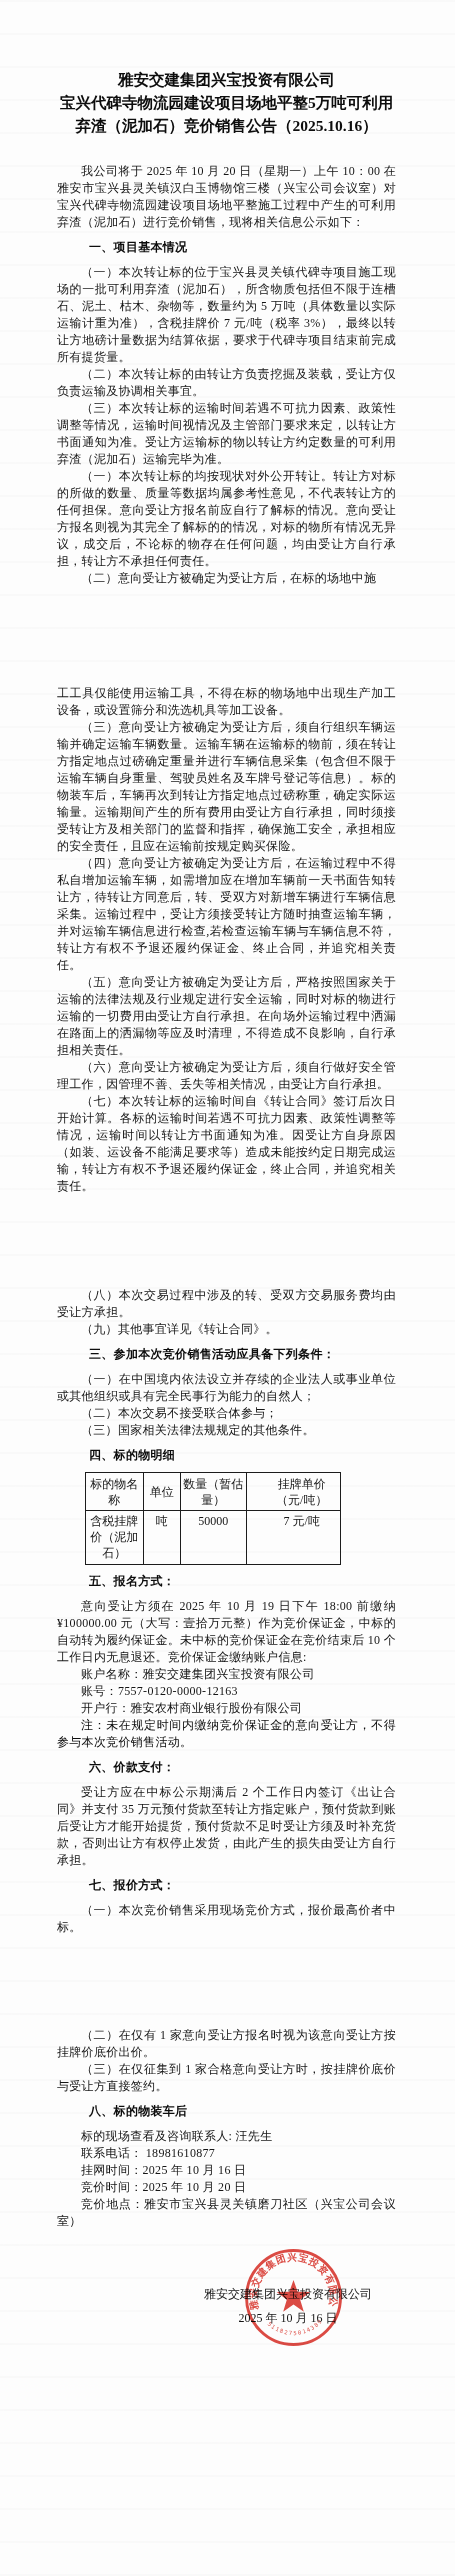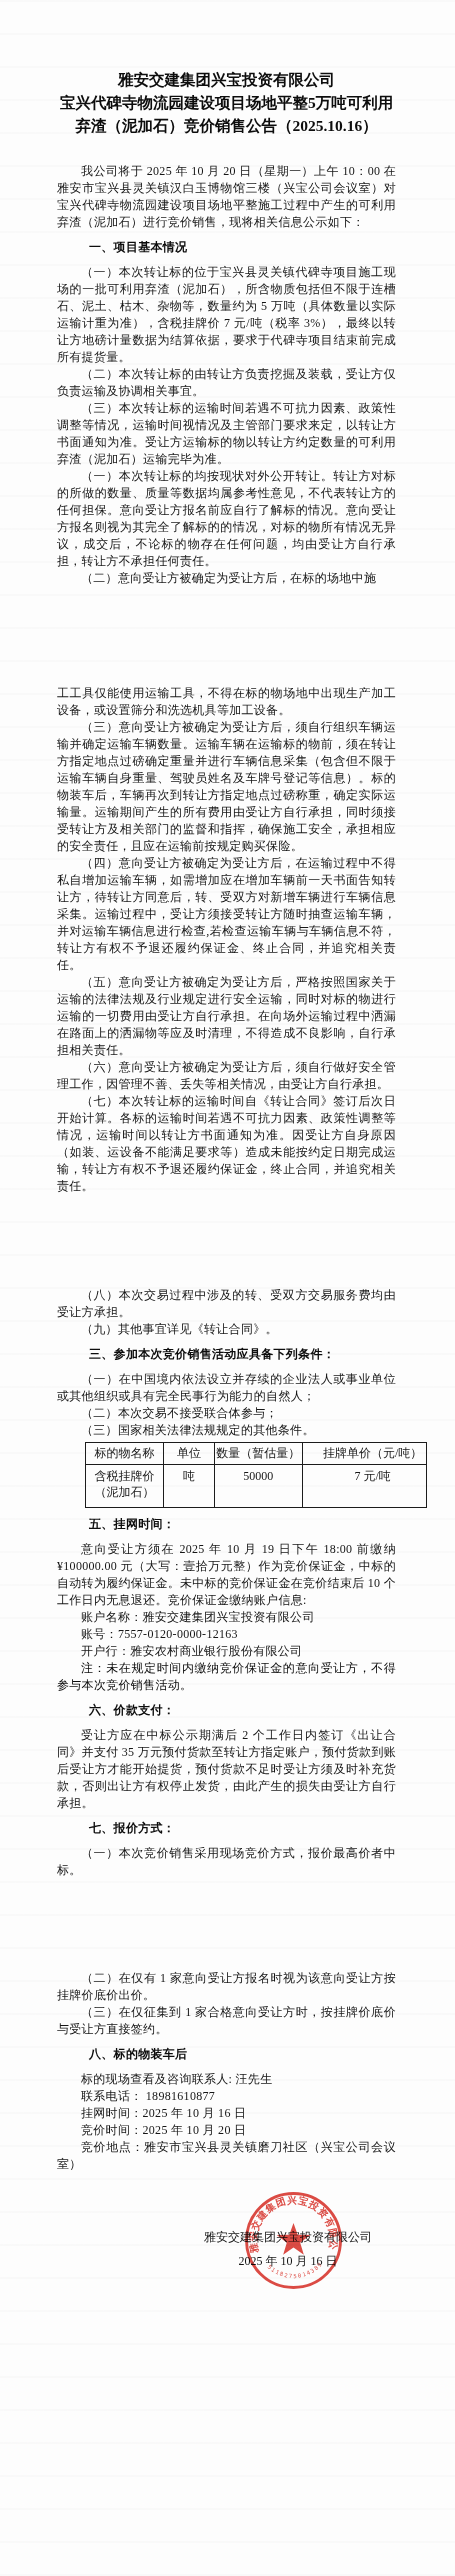--- a/index.html
+++ b/index.html
@@ -51,21 +51,21 @@
     font-family:"Liberation Sans","DejaVu Sans",sans-serif;
     color:#0d0d0d;
   }
   .page-gap{width:100%;}
   #gap1{height:98px;}
   #gap2{height:92px;}
   #gap3{height:91px;}
   table.lots{
     border-collapse:collapse;
     margin:2.3px 0 1.1px 27.6px;
-    width:342px;
+    width:256px;
     font-size:12px;
   }
   table.lots th, table.lots td{
     border:1.1px solid #1c1c1c;
     text-align:center;
     padding:2.3px 1.1px;
     font-weight:normal;
     line-height:16px;
   }
   table.lots th{height:17px;}
@@ -130,40 +130,41 @@
     <div class="page-gap" id="gap2"></div>
 
     <p class="para">（八）本次交易过程中涉及的转、受双方交易服务费均由受让方承担。</p>
     <p class="para">（九）其他事宜详见《转让合同》。</p>
 
     <h2 class="sec">三、参加本次竞价销售活动应具备下列条件：</h2>
     <p class="para">（一）在中国境内依法设立并存续的企业法人或事业单位或其他组织或具有完全民事行为能力的自然人；</p>
     <p class="para">（二）本次交易不接受联合体参与；</p>
     <p class="para">（三）国家相关法律法规规定的其他条件。</p>
 
+    <h2 class="sec">四、标的物明细</h2>
     <table class="lots">
       <thead>
         <tr>
           <th class="c1">标的物名称</th>
           <th class="c2">单位</th>
           <th class="c3">数量（暂估量）</th>
           <th class="c4">挂牌单价（元/吨）</th>
         </tr>
       </thead>
       <tbody>
         <tr>
           <td class="c1">含税挂牌价（泥加石）</td>
           <td class="c2">吨</td>
           <td class="c3">50000</td>
           <td class="c4">7 元/吨</td>
         </tr>
       </tbody>
     </table>
 
-    <h2 class="sec">五、挂网时间：</h2>
+    <h2 class="sec">五、报名方式：</h2>
     <p class="para">意向受让方须在 2025 年 10 月 19 日下午 18:00 前缴纳 ¥100000.00 元（大写：壹拾万元整）作为竞价保证金，中标的自动转为履约保证金。未中标的竞价保证金在竞价结束后 10 个工作日内无息退还。竞价保证金缴纳账户信息:</p>
     <p class="para">账户名称：雅安交建集团兴宝投资有限公司</p>
     <p class="para">账号：7557-0120-0000-12163</p>
     <p class="para">开户行：雅安农村商业银行股份有限公司</p>
     <p class="para boldnote">注：未在规定时间内缴纳竞价保证金的意向受让方，不得参与本次竞价销售活动。</p>
 
     <h2 class="sec">六、价款支付：</h2>
     <p class="para">受让方应在中标公示期满后 2 个工作日内签订《出让合同》并支付 35 万元预付货款至转让方指定账户，预付货款到账后受让方才能开始提货，预付货款不足时受让方须及时补充货款，否则出让方有权停止发货，由此产生的损失由受让方自行承担。</p>
 
     <h2 class="sec">七、报价方式：</h2>

